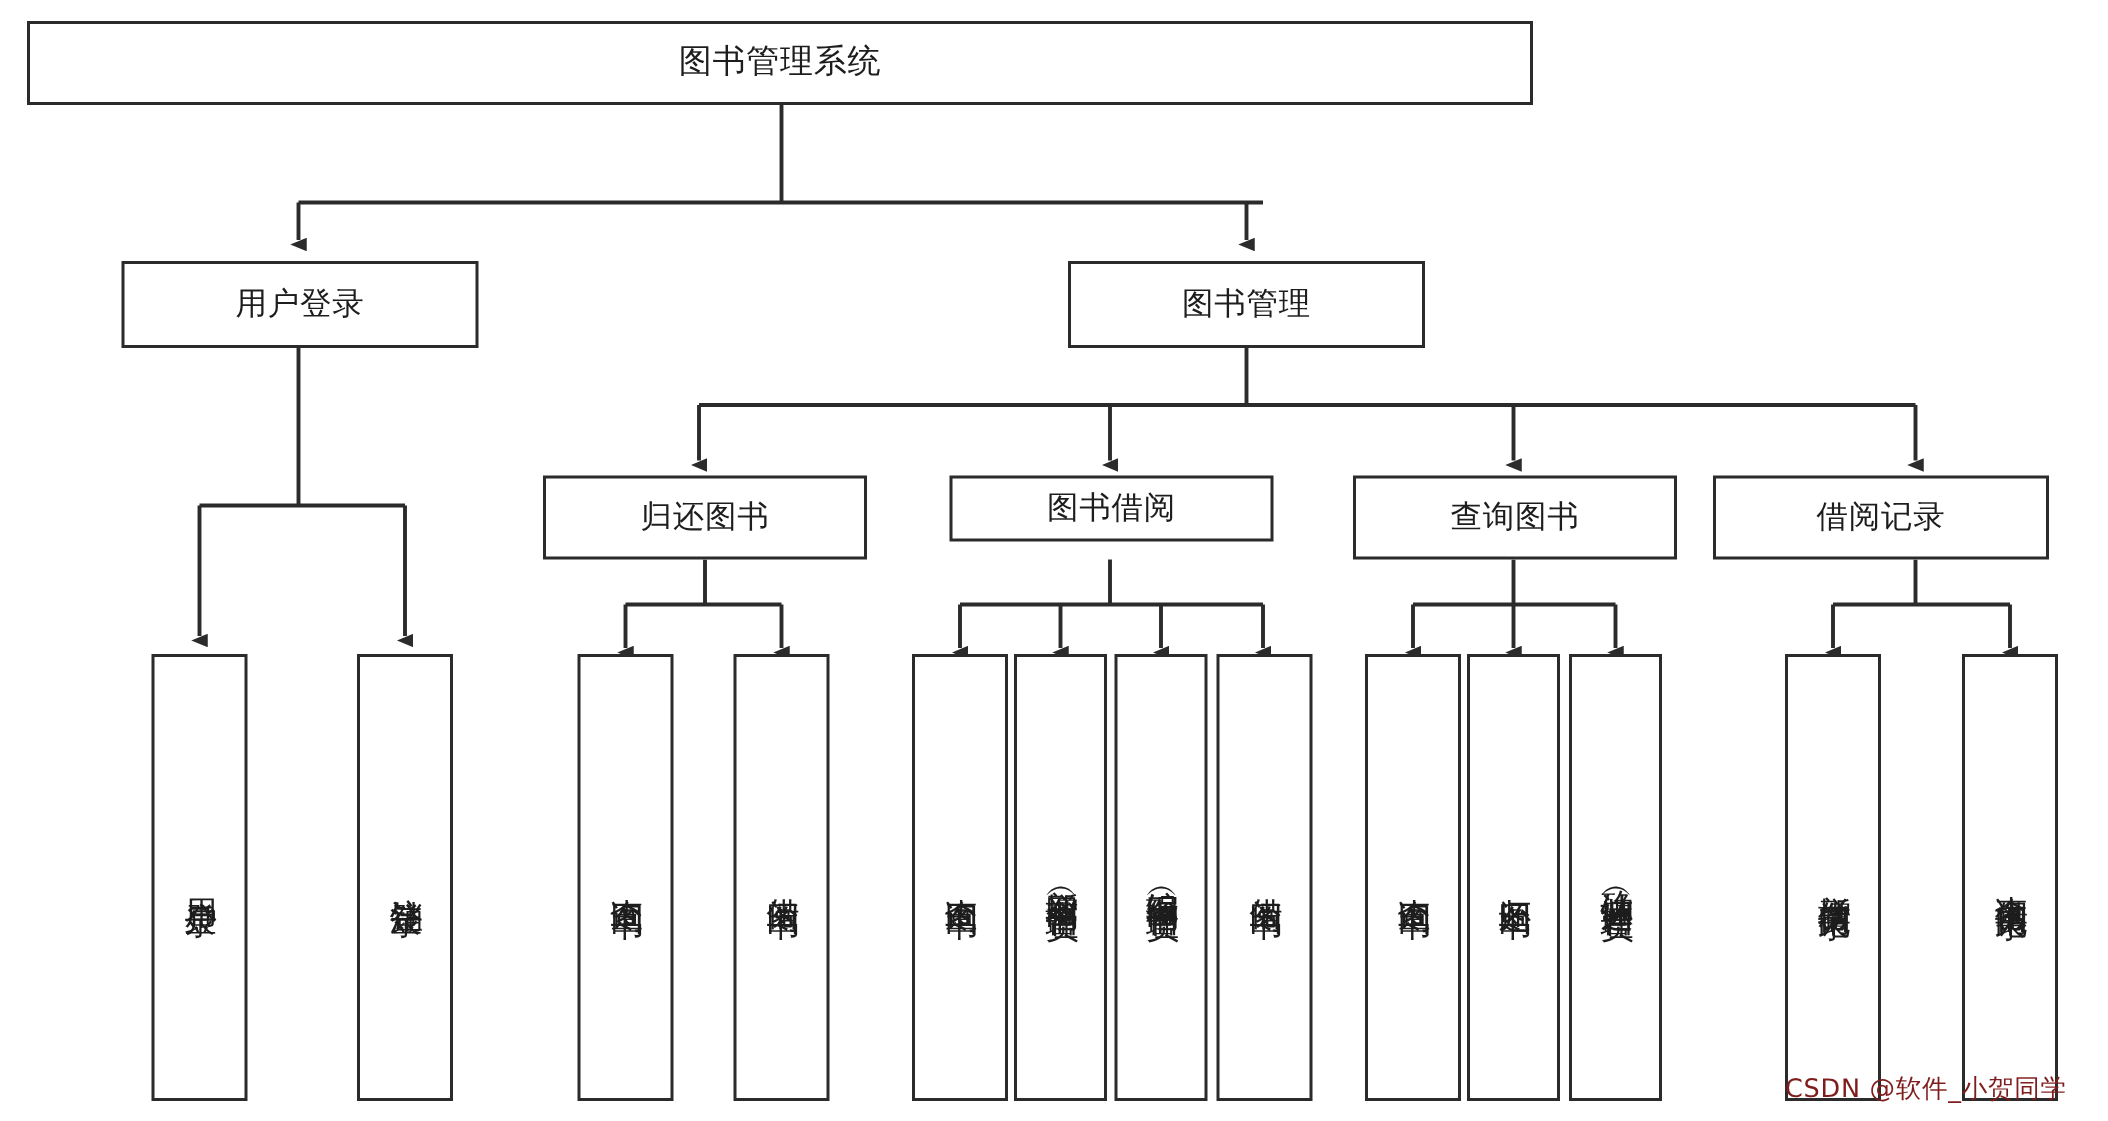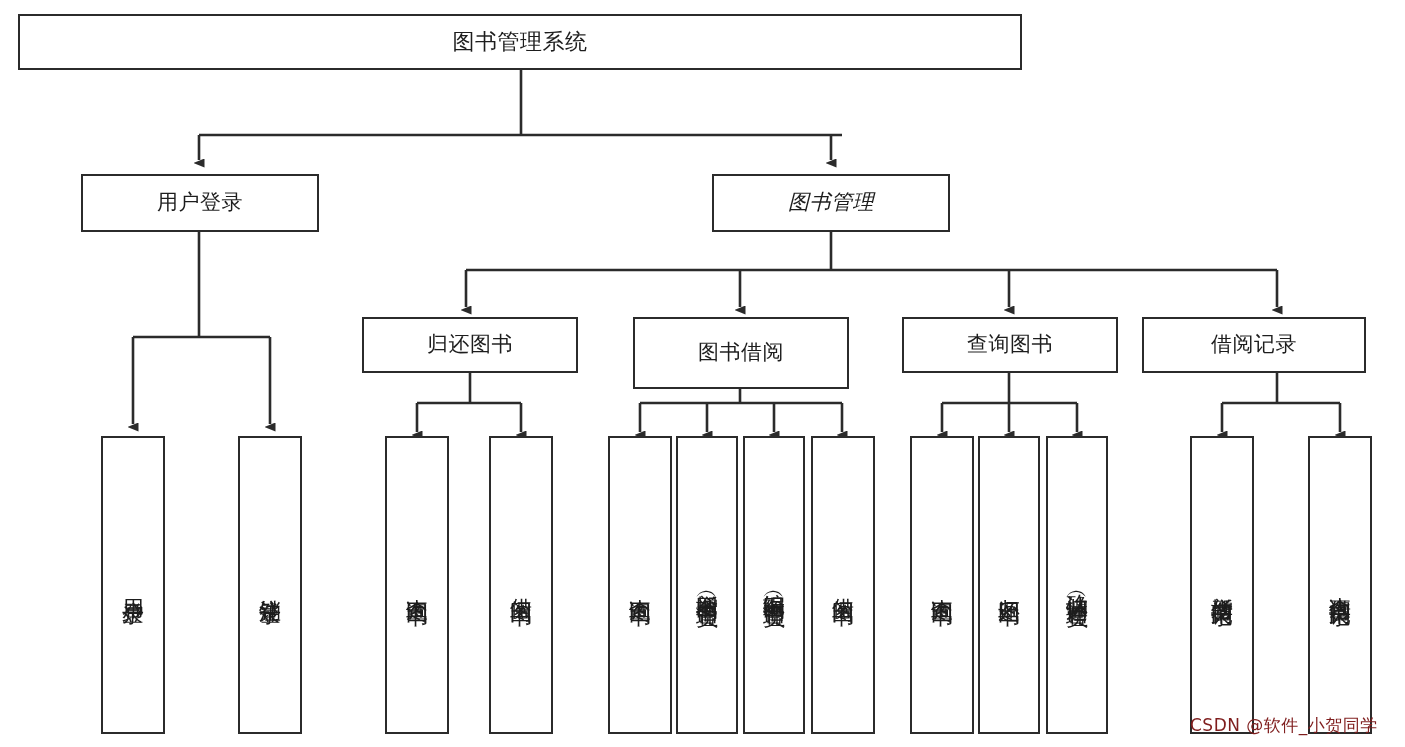--- a/index.html
+++ b/index.html
@@ -126,29 +126,29 @@
   </svg>
 
   <div class="node root horiz" style="left:18px; top:14px; width:1004px; height:56px;">
     <span class="label">图书管理系统</span>
   </div>
 
   <div class="node horiz" style="left:81px; top:174px; width:238px; height:58px;">
     <span class="label">用户登录</span>
   </div>
 
-  <div class="node horiz" style="left:712px; top:174px; width:238px; height:58px;font-style:italic;">
+  <div class="node horiz" style="left:712px; top:174px; width:238px; height:58px;">
     <span class="label">图书管理</span>
   </div>
 
   <div class="node horiz" style="left:362px; top:317px; width:216px; height:56px;">
     <span class="label">归还图书</span>
   </div>
 
-  <div class="node horiz" style="left:633px; top:317px; width:216px; height:72px;">
+  <div class="node horiz" style="left:633px; top:317px; width:216px; height:44px;">
     <span class="label">图书借阅</span>
   </div>
 
   <div class="node horiz" style="left:902px; top:317px; width:216px; height:56px;">
     <span class="label">查询图书</span>
   </div>
 
   <div class="node horiz" style="left:1142px; top:317px; width:224px; height:56px;">
     <span class="label">借阅记录</span>
   </div>

